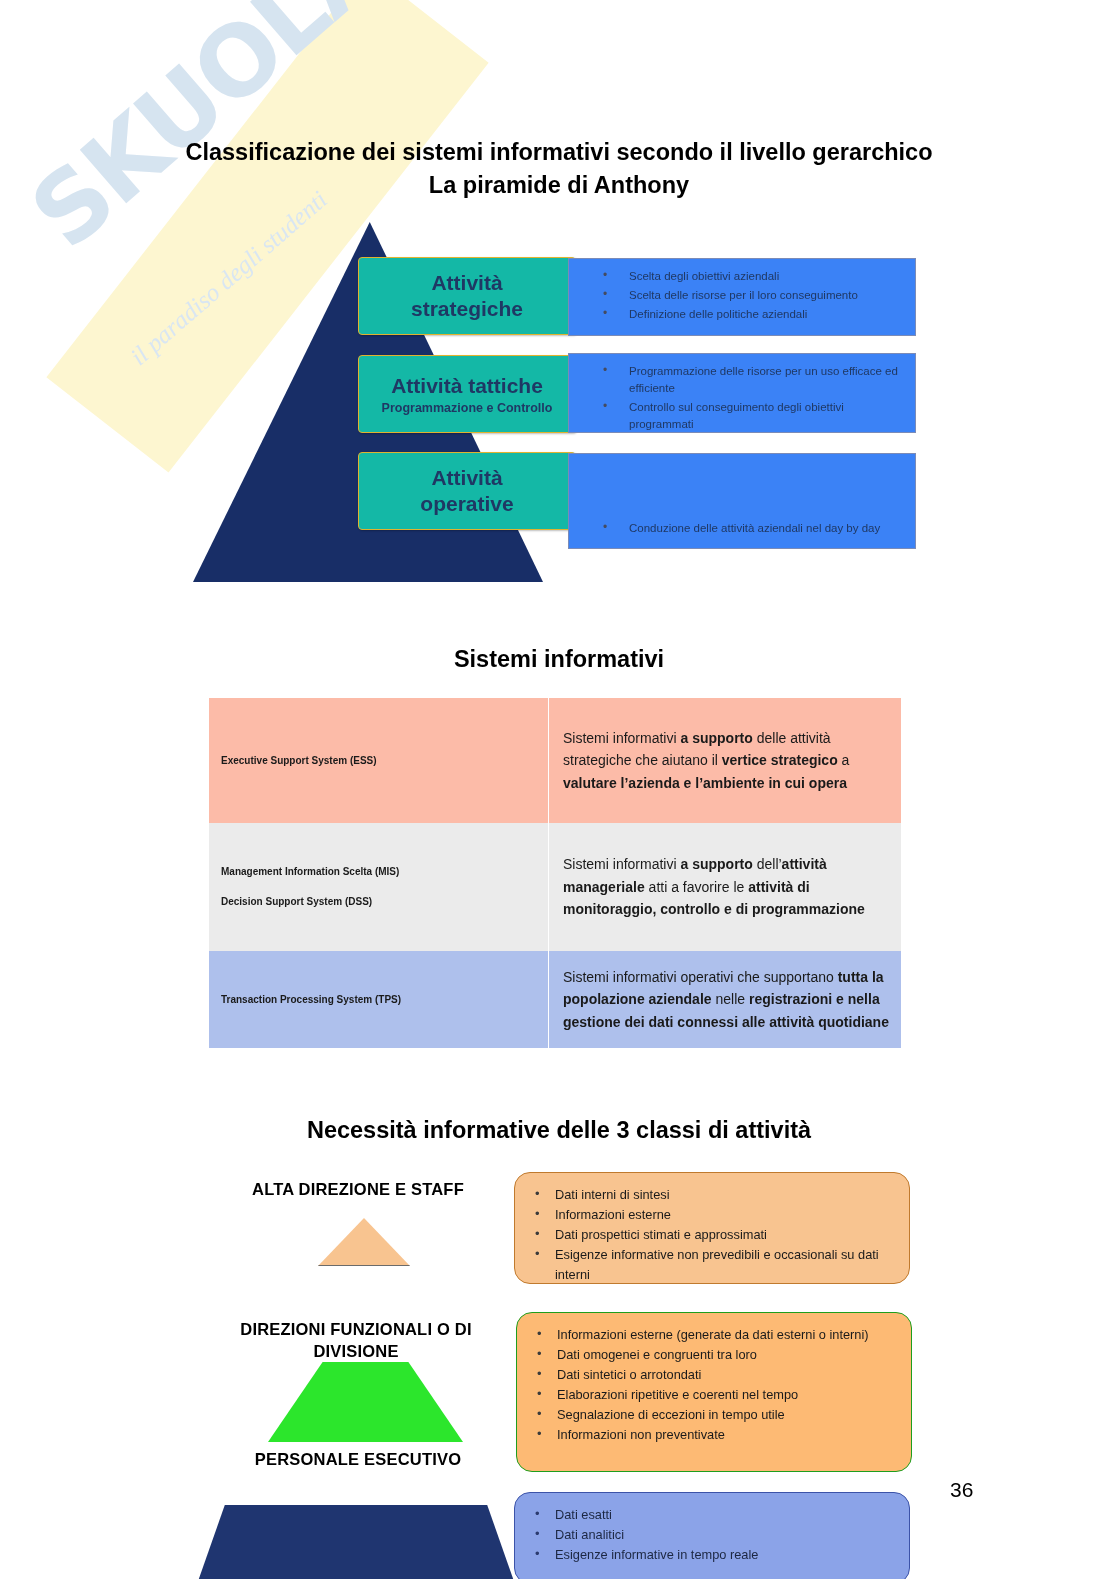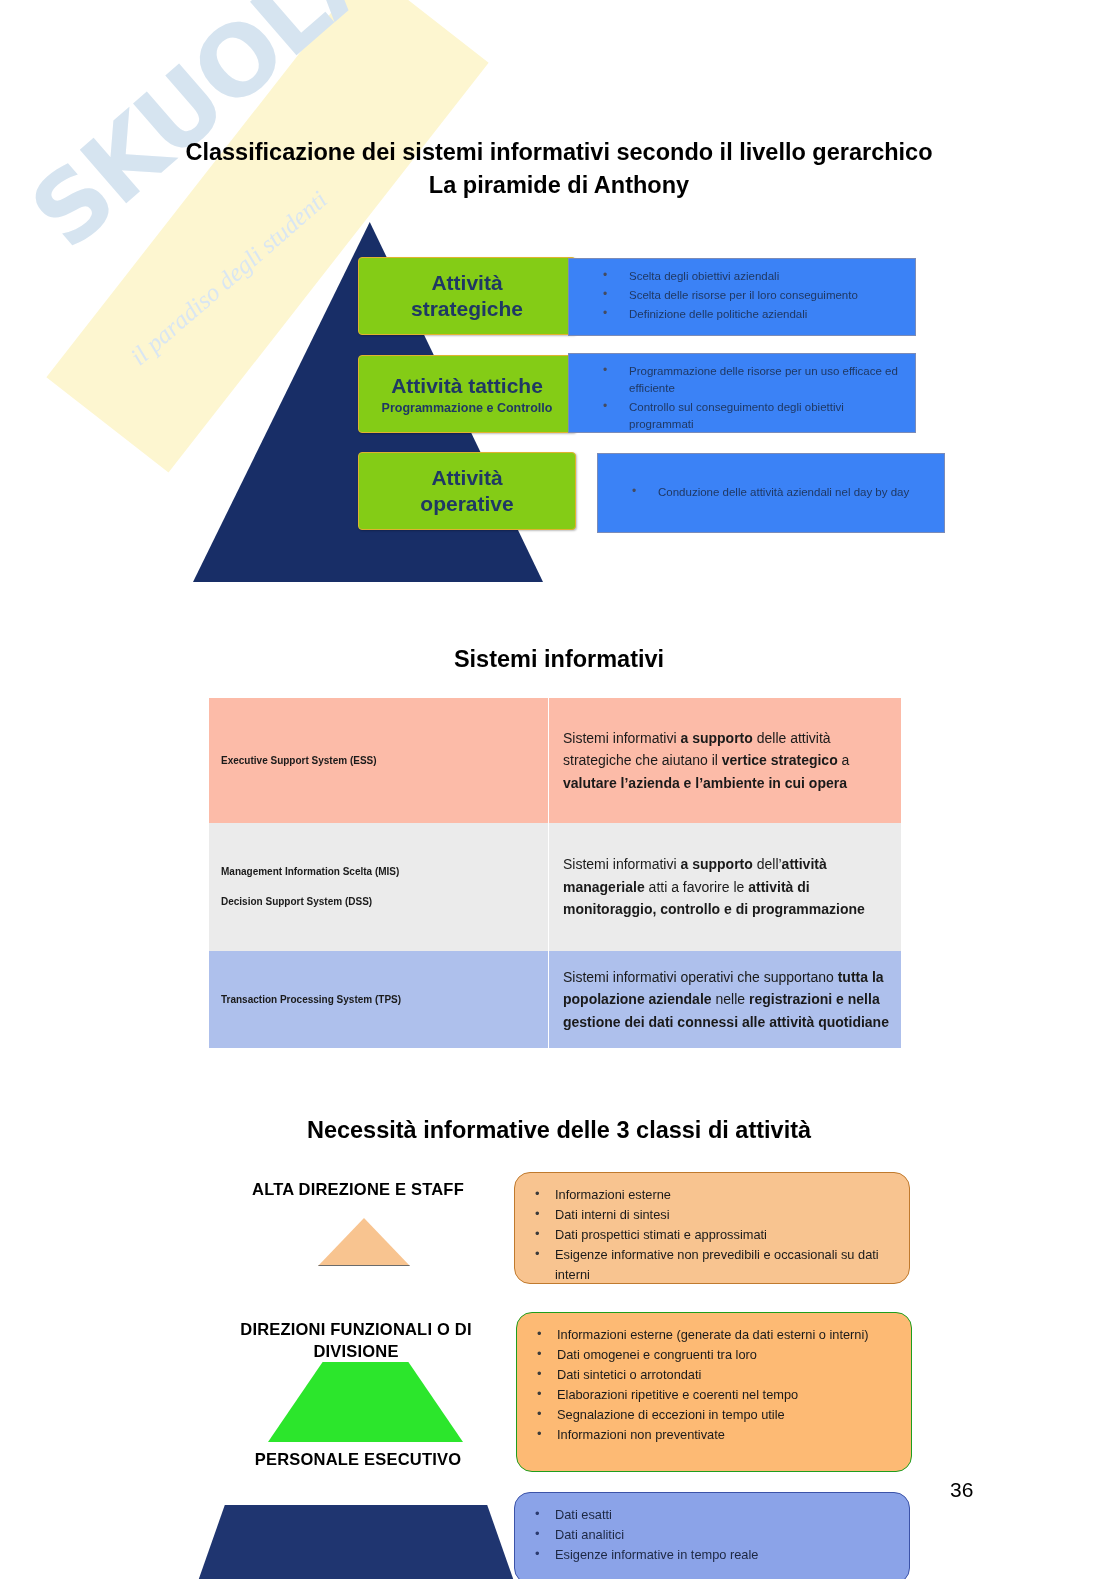--- a/index.html
+++ b/index.html
@@ -79,21 +79,21 @@
   #pyramid-shape {
     position: absolute;
     left: 193px; top: 12px;
     width: 350px; height: 360px;
     background: #182E67;
     clip-path: polygon(50.5% 0%, 100% 100%, 0% 100%);
   }
   .yellow-box {
     position: absolute;
     width: 218px;
-    background: #84cc16;
+    background: #14b8a6;
     border: 1.5px solid #E0B32F;
     border-radius: 4px;
     color: #1F3864;
     text-align: center;
     font-weight: bold;
     display: flex;
     flex-direction: column;
     align-items: center;
     justify-content: center;
     box-shadow: 1px 1px 2px rgba(0,0,0,0.25);
@@ -109,22 +109,22 @@
     background: #3b82f6;
     border: 1px solid #7B8BB7;
     padding: 9px 10px 9px 34px;
     color: #1F3864;
     font-size: 11.5px;
     line-height: 17px;
     font-family: "Liberation Sans", sans-serif;
   }
   #gbox-strategiche { left: 568px; top: 48px; width: 348px; height: 78px; }
   #gbox-tattiche    { left: 568px; top: 143px; width: 348px; height: 80px; }
-  #gbox-operative   { left: 568px; top: 243px; width: 348px; height: 80px;
-                      display:flex; align-items:center;margin-left:29px; }
+  #gbox-operative   { left: 568px; top: 243px; width: 348px; height: 96px;
+                      display:flex; align-items:flex-end; }
   .grey-box ul { margin: 0; padding: 0; list-style: none; }
   .grey-box li { position: relative; padding-left: 26px; margin-bottom: 2px; }
   .grey-box li::before {
     content: "\2022";
     position: absolute; left: 0; top: -1px;
     color: #444b61; font-size: 12px;
   }
 
   
   #si-table {
@@ -329,22 +329,22 @@
 </div>
 
 <div class="doc-title" id="h-necessita">Necessità informative delle 3 classi di attività</div>
 
 <div id="necessita-section">
 
   <div class="ni-label" id="ni-label-1">ALTA DIREZIONE E STAFF</div>
   <div class="shape" id="shape-triangle"></div>
   <div class="round-box" id="rbox-alta">
     <ul>
+      <li>Dati interni di sintesi</li>
       <li>Informazioni esterne</li>
-      <li>Dati interni di sintesi</li>
       <li>Dati prospettici stimati e approssimati</li>
       <li>Esigenze informative non prevedibili e occasionali su dati interni</li>
     </ul>
   </div>
 
   <div class="ni-label" id="ni-label-2">DIREZIONI FUNZIONALI O DI DIVISIONE</div>
   <div class="shape" id="shape-trapezoid-green"></div>
   <div class="round-box" id="rbox-direzioni">
     <ul>
       <li>Informazioni esterne (generate da dati esterni o interni)</li>

